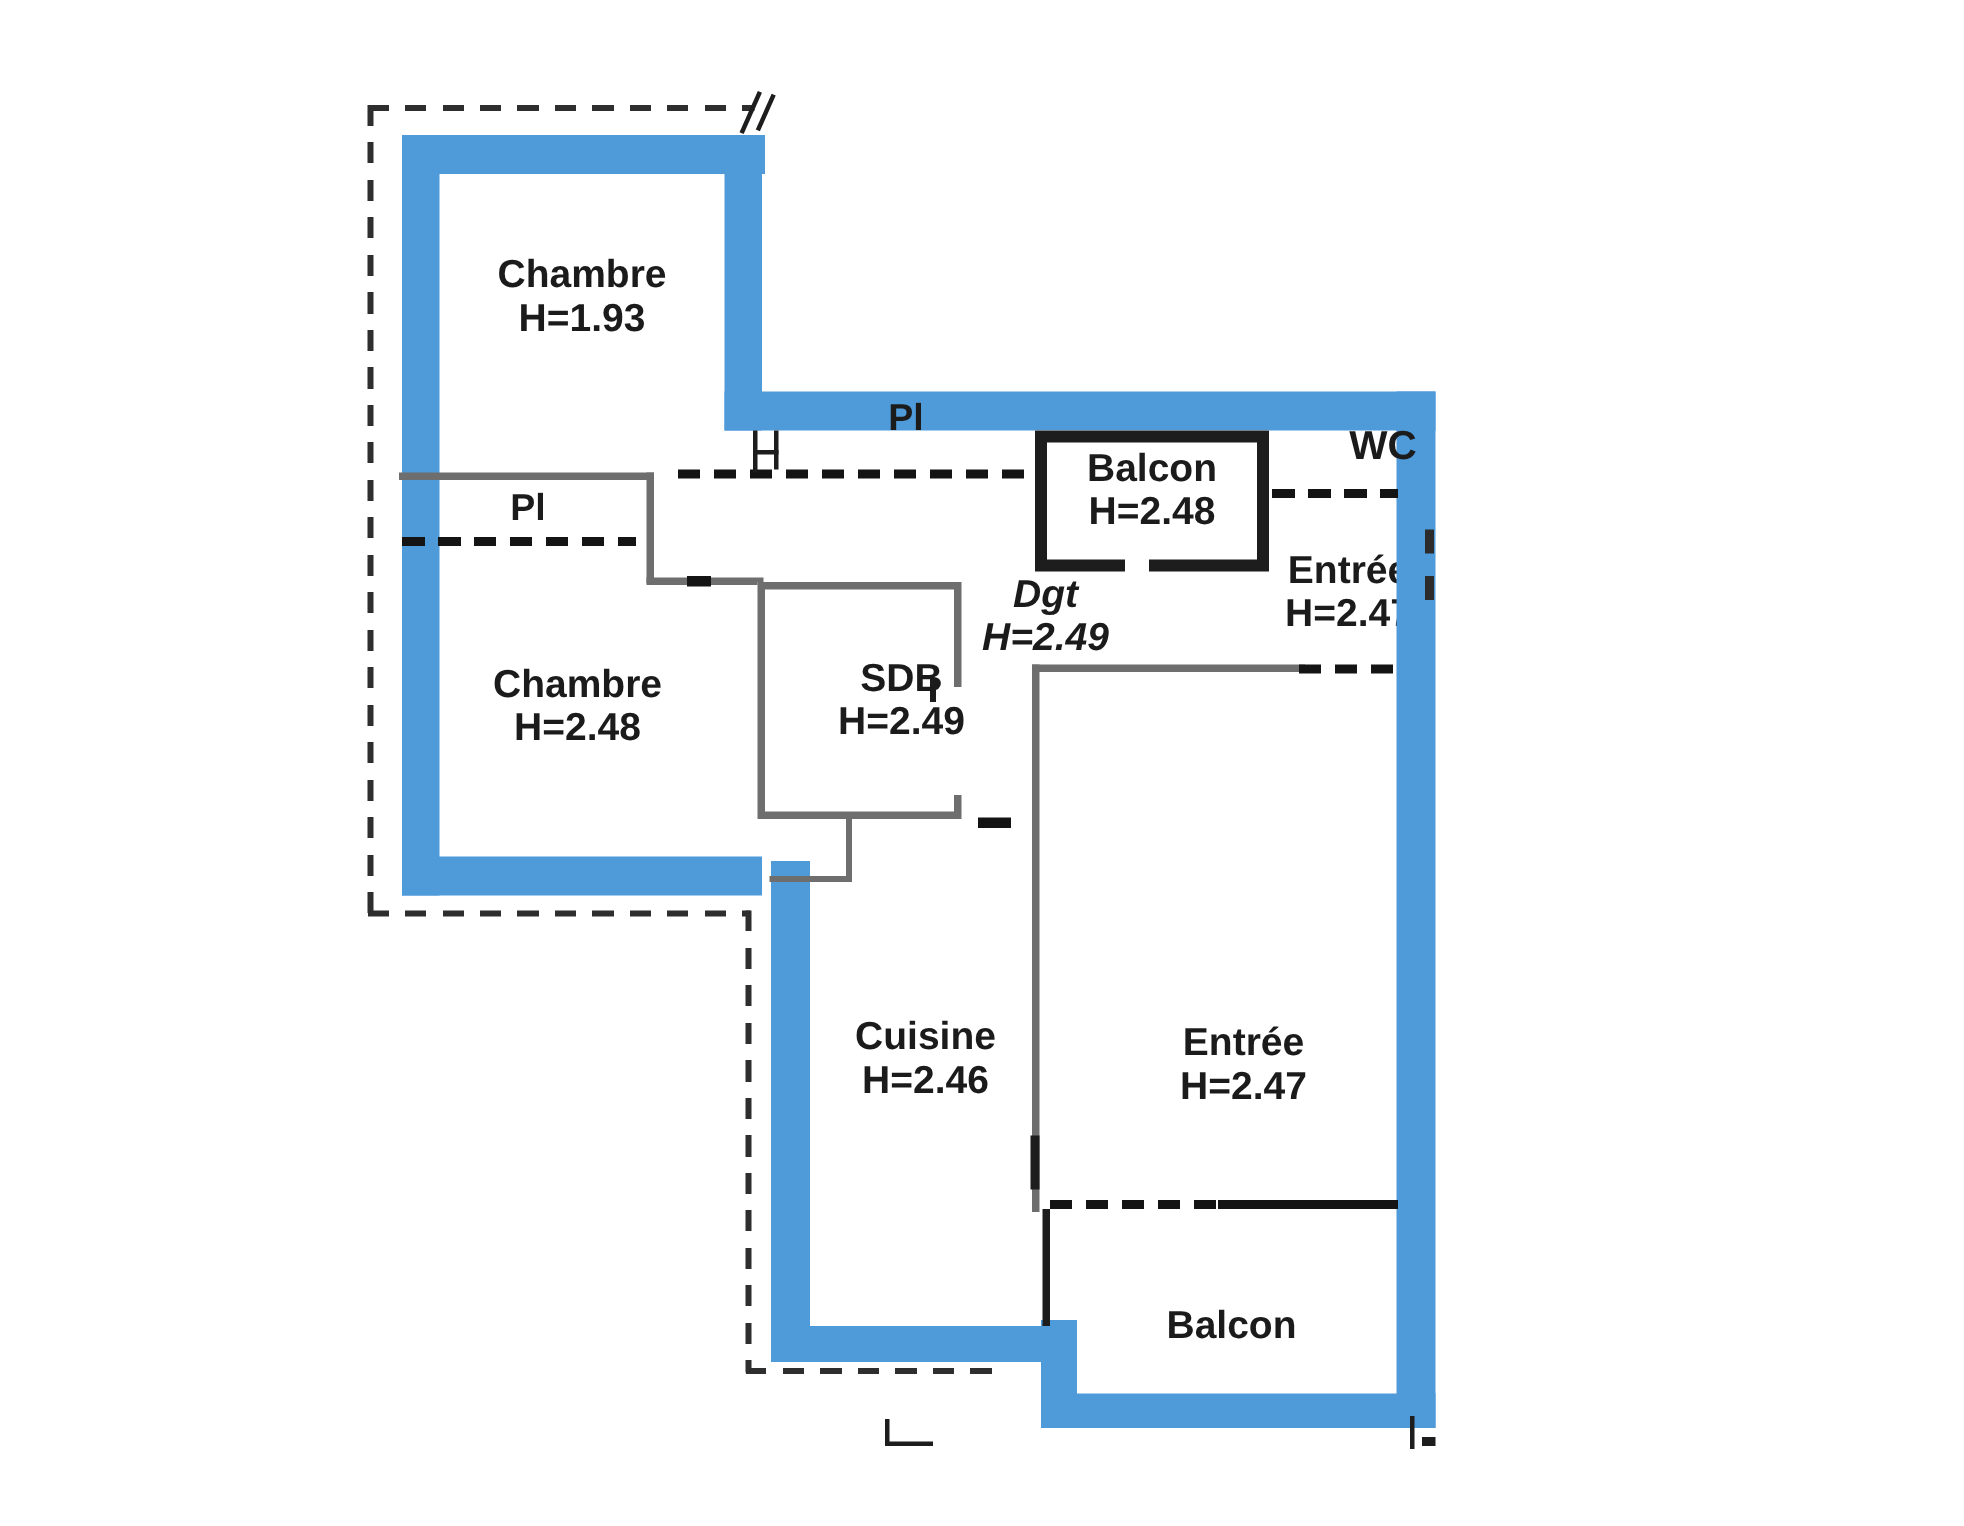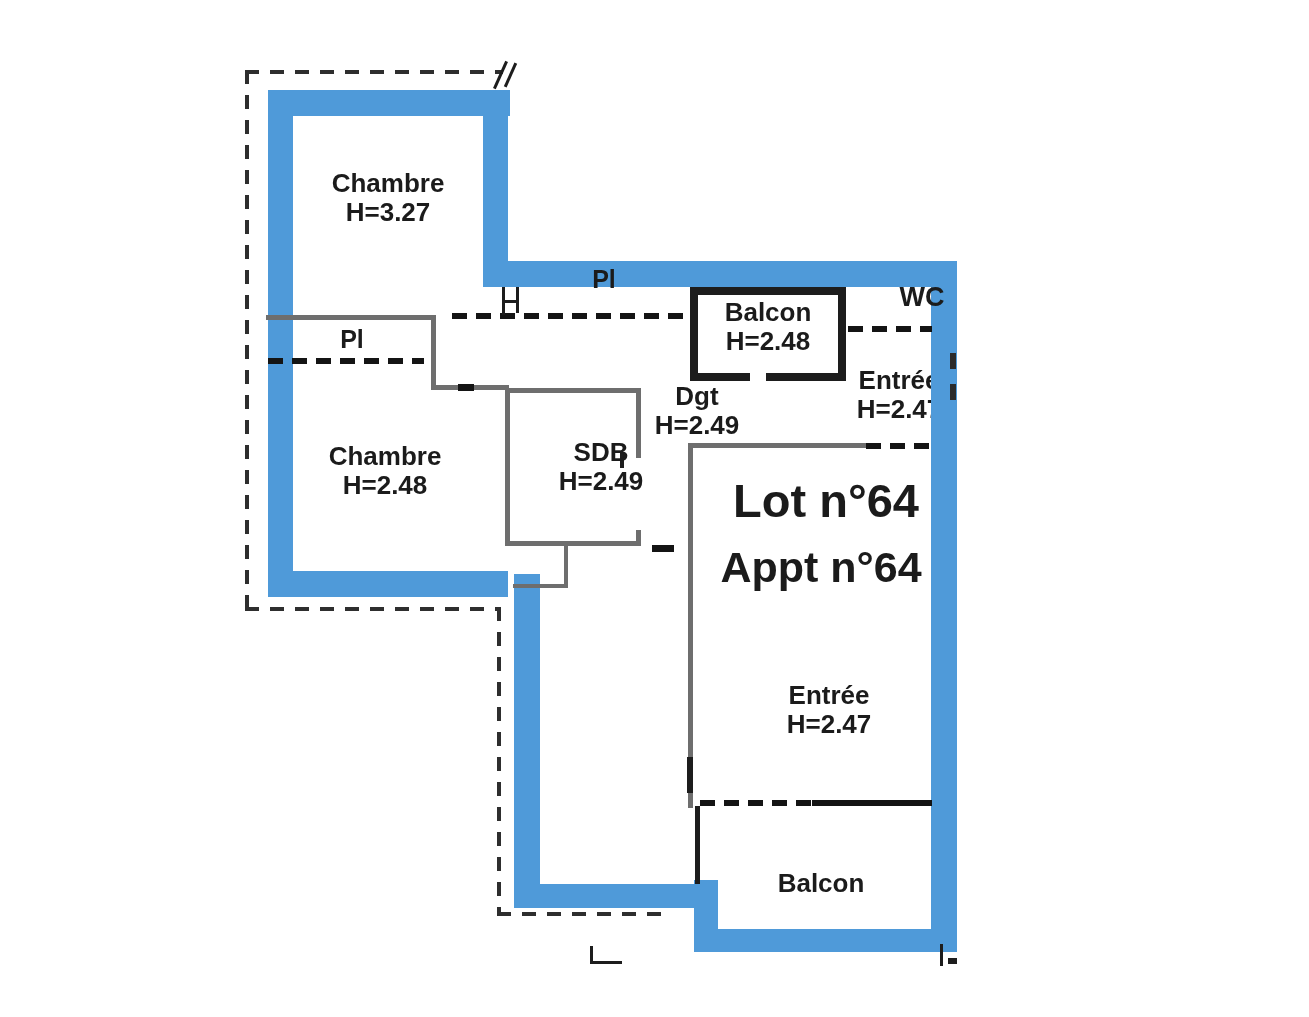--- a/index.html
+++ b/index.html
@@ -99,67 +99,65 @@
 
   <div class="kw" style="left:502px;top:287px;width:3px;height:28px;"></div>
   <div class="kw" style="left:516px;top:287px;width:3px;height:26px;"></div>
   <div class="kw" style="left:502px;top:300px;width:17px;height:3px;"></div>
   <div class="kw" style="left:950px;top:353px;width:6px;height:16px;background:#2b2b2b;"></div>
   <div class="kw" style="left:950px;top:384px;width:6px;height:16px;background:#2b2b2b;"></div>
   <div class="kw" style="left:687px;top:757px;width:6px;height:36px;"></div>
 
   <div class="lbl f26" style="left:388px;top:198px;">
     <div>Chambre</div>
-    <div>H=3.27</div>
+    <div>H=1.93</div>
   </div>
 
   <div class="lbl f25" style="left:604px;top:279px;">
     <div>Pl</div>
   </div>
 
   <div class="lbl f25" style="left:352px;top:339px;">
     <div>Pl</div>
   </div>
 
   <div class="lbl f26" style="left:385px;top:471px;">
     <div>Chambre</div>
     <div>H=2.48</div>
   </div>
 
   <div class="lbl f26" style="left:601px;top:467px;">
     <div>SDB</div>
     <div>H=2.49</div>
   </div>
 
-  <div class="lbl f26" style="left:697px;top:411px;">
+  <div class="lbl f26" style="left:697px;top:411px;font-style:italic;">
     <div>Dgt</div>
     <div>H=2.49</div>
   </div>
 
   <div class="lbl f26" style="left:768px;top:327px;">
     <div>Balcon</div>
     <div>H=2.48</div>
   </div>
 
   <div class="lbl f27" style="left:922px;top:297px;">
     <div>WC</div>
   </div>
 
   <div class="lbl f26 under" style="left:899px;top:395px;">
     <div>Entrée</div>
     <div>H=2.47</div>
   </div>
 
-  <div class="lbl lot" style="left:826px;top:501px;">
-    <div>Lot n°64</div>
+
+  <div class="lbl f26" style="left:617px;top:706px;">
+    <div>Cuisine</div>
+    <div>H=2.46</div>
   </div>
-  <div class="lbl appt" style="left:821px;top:567px;">
-    <div>Appt n°64</div>
-  </div>
-
 
   <div class="lbl f26" style="left:829px;top:710px;">
     <div>Entrée</div>
     <div>H=2.47</div>
   </div>
 
   <div class="lbl f26" style="left:821px;top:884px;">
     <div>Balcon</div>
   </div>
 

